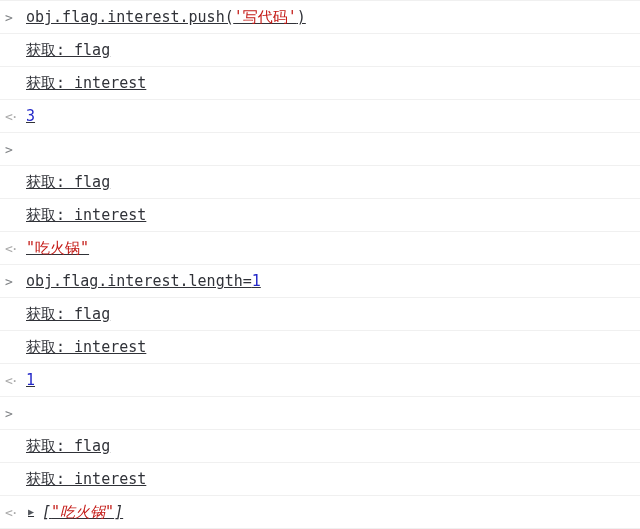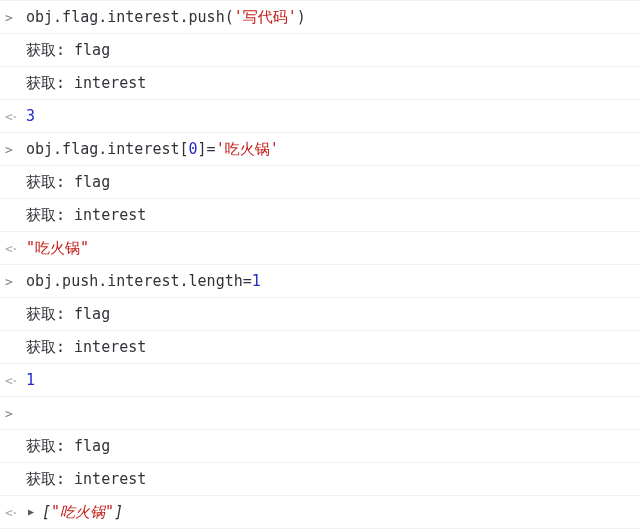--- a/index.html
+++ b/index.html
@@ -30,21 +30,21 @@
   .gutter-icon {
     flex: 0 0 26px;
     padding-left: 5px;
     box-sizing: border-box;
     font-size: 13px;
     line-height: 1;
     user-select: none;
   }
   .gutter-icon.prompt  { color: var(--prompt, #7f8285); }
   .gutter-icon.result  { color: var(--result-arrow, #a9a9a9); letter-spacing: -2px; }
-  .content { display: inline-flex; align-items: center; }
+  .content { display: inline-flex; align-items: center; text-decoration: underline; }
   .content.italic { font-style: italic; }
   .expander {
     font-style: normal;
     font-size: 10px;
     color: var(--expander, #54585e);
     margin-right: 8px;
     margin-left: 2px;
     line-height: 1;
   }
   .tok-plain  { color: var(--plain, #303238); }
@@ -52,25 +52,25 @@
   .tok-number { color: var(--number, #2328c8); }
 </style>
 </head>
 <body>
 
 <div id="console">
     <div class="row"><span class="gutter-icon prompt">&gt;</span><span class="content"><span class="tok-plain">obj.flag.interest.push(</span><span class="tok-string">'写代码'</span><span class="tok-plain">)</span></span></div>
     <div class="row"><span class="gutter-icon none"></span><span class="content"><span class="tok-plain">获取: flag</span></span></div>
     <div class="row"><span class="gutter-icon none"></span><span class="content"><span class="tok-plain">获取: interest</span></span></div>
     <div class="row"><span class="gutter-icon result">&lt;·</span><span class="content"><span class="tok-number">3</span></span></div>
-    <div class="row"><span class="gutter-icon prompt">&gt;</span><span class="content"><span class="tok-plain">obj.flag.interest[</span><span class="tok-number">0</span><span class="tok-plain">]=</span><span class="tok-string">'吃火锅'</span></span></div>
+    <div class="row"><span class="gutter-icon prompt">&gt;</span></div>
     <div class="row"><span class="gutter-icon none"></span><span class="content"><span class="tok-plain">获取: flag</span></span></div>
     <div class="row"><span class="gutter-icon none"></span><span class="content"><span class="tok-plain">获取: interest</span></span></div>
     <div class="row"><span class="gutter-icon result">&lt;·</span><span class="content"><span class="tok-string">"吃火锅"</span></span></div>
-    <div class="row"><span class="gutter-icon prompt">&gt;</span><span class="content"><span class="tok-plain">obj.push.interest.length=</span><span class="tok-number">1</span></span></div>
+    <div class="row"><span class="gutter-icon prompt">&gt;</span><span class="content"><span class="tok-plain">obj.flag.interest.length=</span><span class="tok-number">1</span></span></div>
     <div class="row"><span class="gutter-icon none"></span><span class="content"><span class="tok-plain">获取: flag</span></span></div>
     <div class="row"><span class="gutter-icon none"></span><span class="content"><span class="tok-plain">获取: interest</span></span></div>
     <div class="row"><span class="gutter-icon result">&lt;·</span><span class="content"><span class="tok-number">1</span></span></div>
     <div class="row"><span class="gutter-icon prompt">&gt;</span></div>
     <div class="row"><span class="gutter-icon none"></span><span class="content"><span class="tok-plain">获取: flag</span></span></div>
     <div class="row"><span class="gutter-icon none"></span><span class="content"><span class="tok-plain">获取: interest</span></span></div>
     <div class="row"><span class="gutter-icon result">&lt;·</span><span class="content italic"><span class="expander">▶</span><span class="tok-plain">[</span><span class="tok-string">"吃火锅"</span><span class="tok-plain">]</span></span></div>
   </div>
 
 </body></html>

